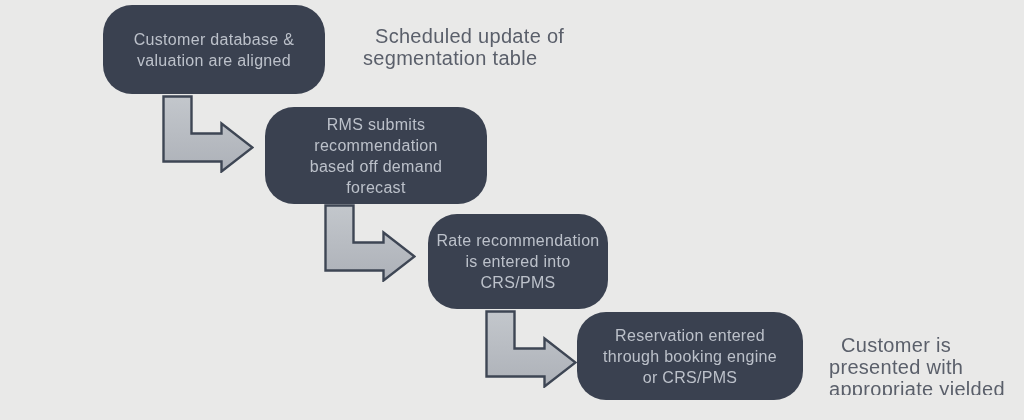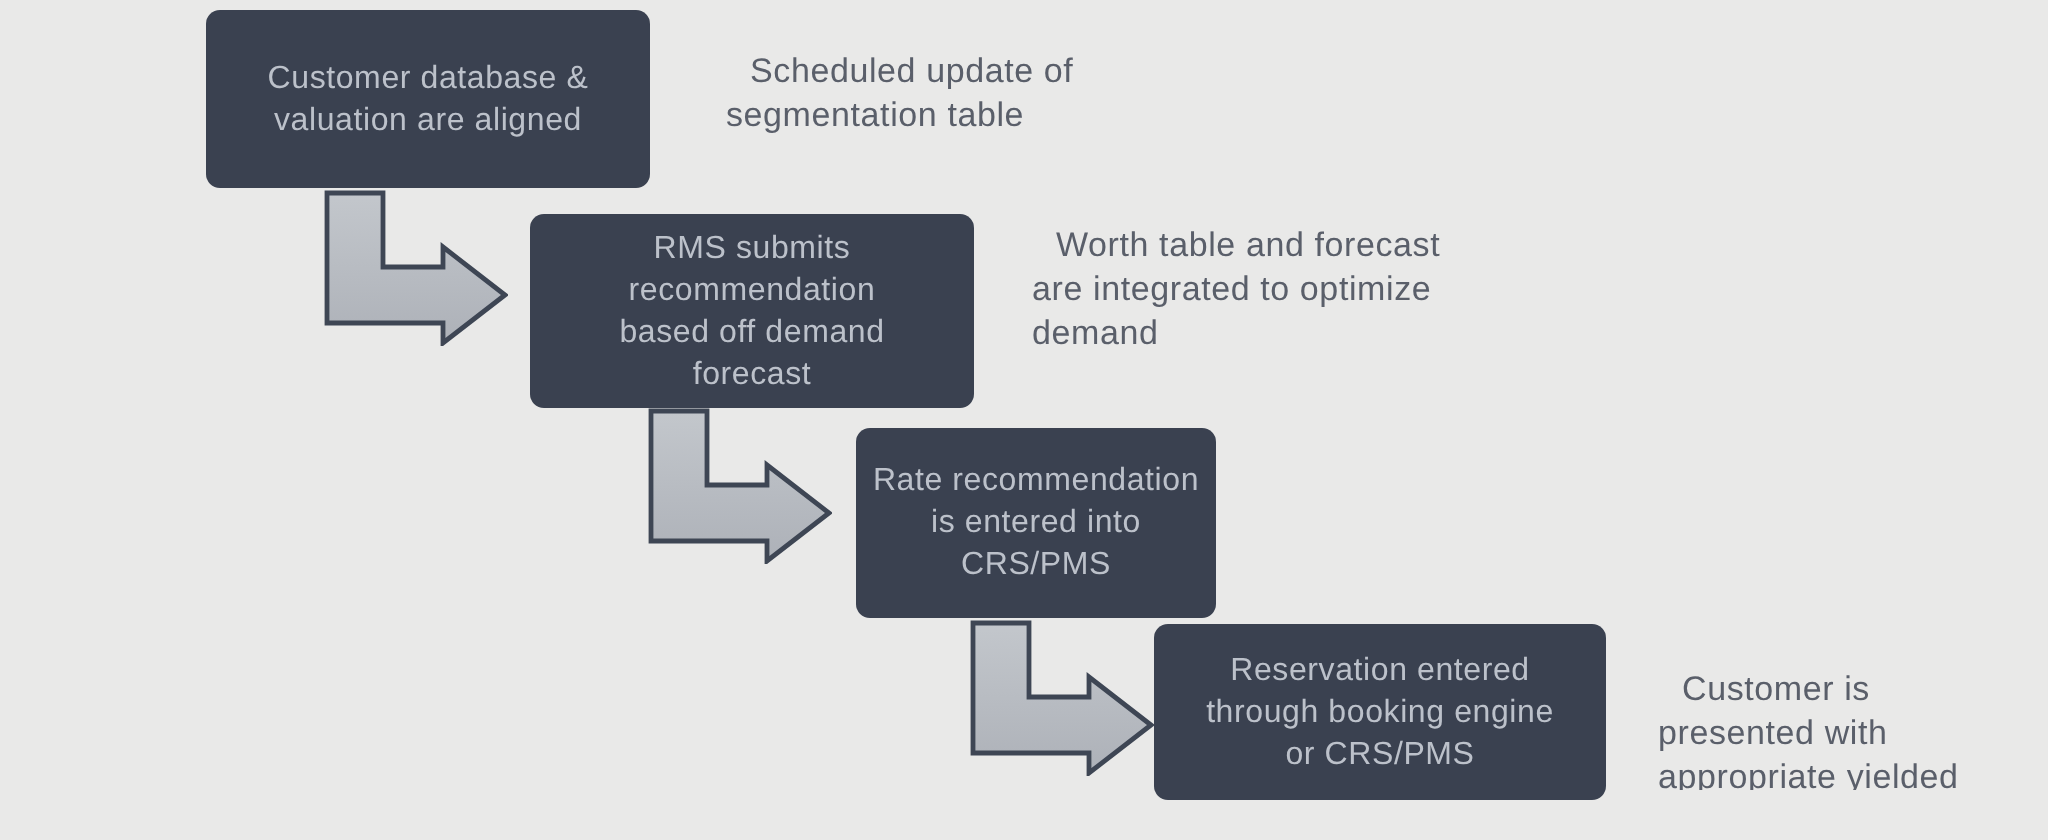--- a/index.html
+++ b/index.html
@@ -14,39 +14,39 @@
     background: #e9e9e8;
     font-family: "Liberation Sans", sans-serif;
   }
   .stage {
     position: absolute;
     inset: 0;
   }
   .box {
     position: absolute;
     background: var(--box-fill, #3a4150);
-    border-radius: 7px;
+    border-radius: 29px;
     display: flex;
     align-items: center;
     justify-content: center;
     box-sizing: border-box;
     padding: 4px 8px;
   }
   .box-text {
     color: var(--box-text, #bcc1ca);
     font-size: 16px;
     line-height: 21px;
     letter-spacing: 0.3px;
     text-align: center;
     white-space: pre-line;
   }
   .note {
     position: absolute;
     color: var(--note-text, #5a5f6a);
-    font-size: 17px;
+    font-size: 20px;
     line-height: 22px;
     letter-spacing: 0.3px;
     white-space: pre-line;
     text-indent: 12px;
   }
   .box1 { left: 103px; top: 5px;   width: 222px; height: 89px; }
   .box2 { left: 265px; top: 107px; width: 222px; height: 97px; }
   .box3 { left: 428px; top: 214px; width: 180px; height: 95px; }
   .box4 { left: 577px; top: 312px; width: 226px; height: 88px; }
 
@@ -95,23 +95,20 @@
   <svg class="arrow arrow1" viewBox="0 0 92 78">
     <polygon points="1.5,1.5 29.5,1.5 29.5,38.5 59.5,38.5 59.5,28.5 90.5,52.5 59.5,76.5 59.5,66.5 1.5,66.5"></polygon>
   </svg>
 
   <div class="box box2">
     <span class="box-text">RMS submits
 recommendation
 based off demand
 forecast</span>
   </div>
-  <div class="note note2">Worth table and forecast
-are integrated to optimize
-demand</div>
 
   <svg class="arrow arrow2" viewBox="0 0 92 78">
     <polygon points="1.5,1.5 29.5,1.5 29.5,38.5 59.5,38.5 59.5,28.5 90.5,52.5 59.5,76.5 59.5,66.5 1.5,66.5"></polygon>
   </svg>
 
   <div class="box box3">
     <span class="box-text">Rate recommendation
 is entered into
 CRS/PMS</span>
   </div>

